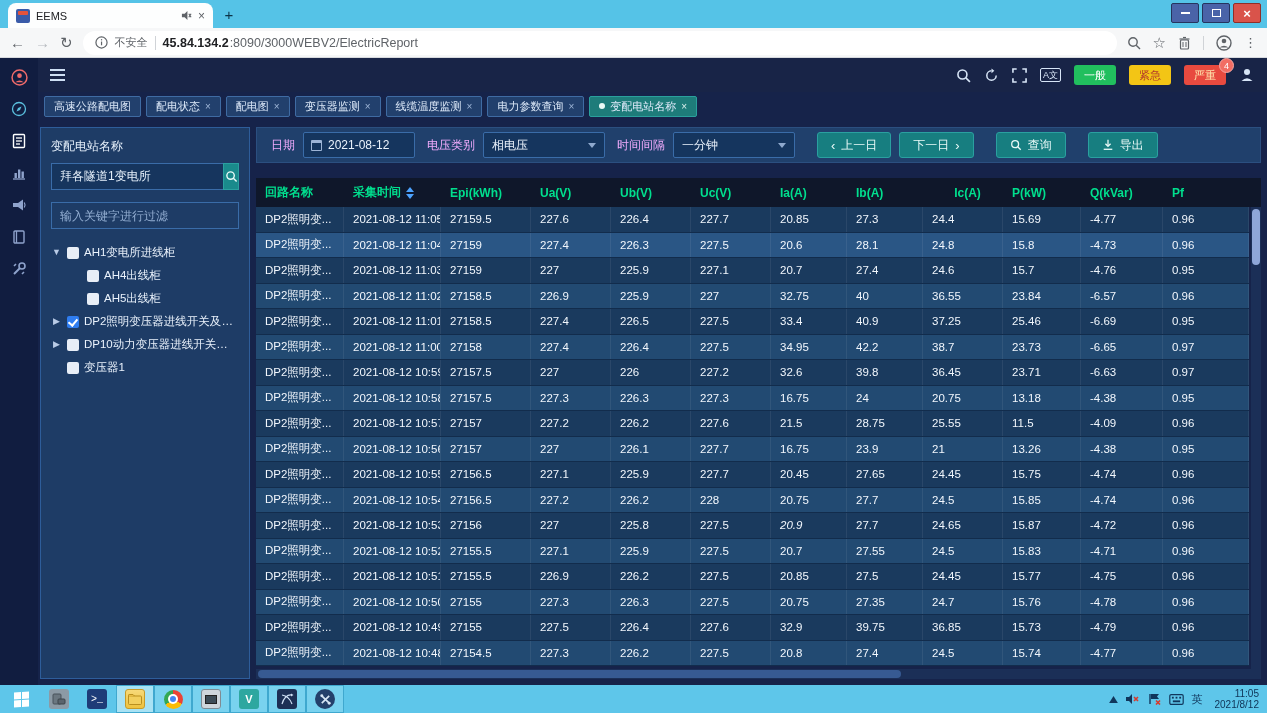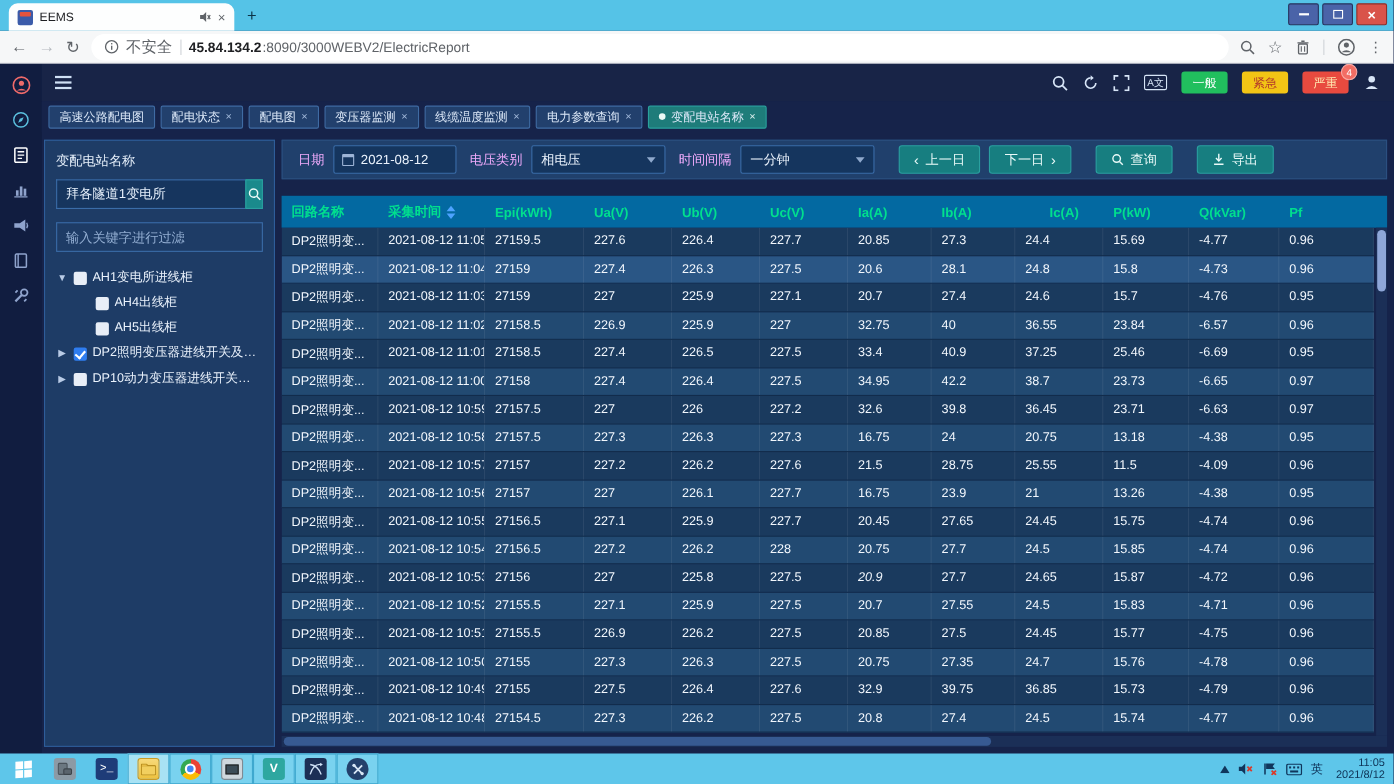--- a/index.html
+++ b/index.html
@@ -21,21 +21,21 @@
   .winbtn { width:28px; height:20px; display:flex; align-items:center; justify-content:center; border:1px solid #26345e; border-radius:2px; background:#4a63a8; }
   .winbtn .bar { width:9px; height:2px; background:#fff; }
   .winbtn .box { width:9px; height:8px; border:1.5px solid #fff; }
   .winbtn.close { background:#d9534a; border-color:#8f2e28; color:#fff; font-size:13px; font-weight:bold; }
 
   
   .urlbar { height:30px; background:#f6f7f8; display:flex; align-items:center; padding:0 10px; gap:10px; border-bottom:1px solid #d8dade;}
   .nav-ic { font-size:15px; color:#5f6368; }
   .nav-ic.dim { color:#b6babf; }
   .urlfield { flex:1; height:24px; background:#ffffff; border-radius:12px; display:flex; align-items:center; padding:0 12px; gap:7px; font-size:12px; }
-  .sec-info { color:#5f6368; font-size:14px; display:flex; align-items:center; gap:5px;text-align:right;}
+  .sec-info { color:#5f6368; font-size:11px; display:flex; align-items:center; gap:5px;text-align:right;}
   .url-divider { width:1px; height:14px; background:#d0d3d7; }
   .url-text { color:#202124; font-size:12.5px; font-weight:bold; }
   .url-suffix { color:#5f6368; font-weight:normal; }
   .urlbar-right { display:flex; align-items:center; gap:12px; }
   svg.ic { display:block; }
 
   
   .app { flex:1; display:flex; background:#16234a; overflow:hidden; }
   .leftstrip { width:38px; background:#111d40; display:flex; flex-direction:column; align-items:center; padding-top:10px; gap:14px; }
   .strip-ic { width:18px; height:18px; display:flex; align-items:center; justify-content:center; color:#8fa3cc; }
@@ -88,21 +88,21 @@
   .f-date { width:112px; height:26px; background:#15355e; border:1px solid #3a6ca8; border-radius:2px; display:flex; align-items:center; gap:6px; padding:0 7px; color:#eaf2fc; font-size:12px; }
   .cal-ic { width:11px; height:11px; border:1.5px solid #9db4d6; border-top-width:3px; border-radius:1px; }
   .f-select { width:122px; height:26px; background:#15355e; border:1px solid #3a6ca8; border-radius:2px; display:flex; align-items:center; padding:0 8px; color:#eaf2fc; font-size:12px; cursor:pointer; }
   .caret-d { margin-left:auto; width:0; height:0; border-left:4px solid transparent; border-right:4px solid transparent; border-top:5px solid #8fa9cd; }
   .t-btn { height:26px; background:#177e80; border:1px solid #2aa0a0; border-radius:3px; color:#eafaf8; font-size:12px; display:flex; align-items:center; gap:6px; padding:0 13px; cursor:pointer; }
   .t-btn .chev { font-size:13px; }
   .gap { width:6px; }
 
   
   .tablewrap { flex:1; position:relative; display:flex; flex-direction:column; min-height:0; }
-  .thead { height:29px; background:#0369a1; display:flex; align-items:center; color:#00df8e; font-size:12px; font-weight:bold; padding-right:12px; }
+  .thead { height:29px; background:#0f172a; display:flex; align-items:center; color:#00df8e; font-size:12px; font-weight:bold; padding-right:12px; }
   .th { padding-left:9px; display:flex; align-items:center; gap:5px; overflow:hidden; white-space:nowrap; }
   .sorter { display:flex; flex-direction:column; gap:2px; }
   .sorter i { width:0; height:0; border-left:4px solid transparent; border-right:4px solid transparent; display:block;}
   .sorter .up { border-bottom:5px solid #4da3ff; }
   .sorter .down { border-top:5px solid #4da3ff; }
   .tbody { flex:1; overflow:hidden; position:relative; padding-right:12px; }
   .trow { height:25.5px; display:flex; align-items:center; color:#f2f7fd; font-size:11.5px; border-bottom:1px solid #122c4c; cursor:default; }
   .trow.a { background:#1a3a5e; } .trow.b { background:#224a72; } .trow.hl { background:#2a5685; }
   .td { padding-left:9px; overflow:hidden; white-space:nowrap; text-overflow:ellipsis; border-right:1px solid rgba(255,255,255,0.07); height:100%; display:flex; align-items:center;}
   .vscroll { position:absolute; right:0; top:29px; bottom:10px; width:10px; background:#1b2f57; }
@@ -368,20 +368,25 @@
               </div>
               <div class="tree-row">
                 <span class="tw">▶</span>
                 <span class="cb checked"></span>
                 <span class="tree-label">DP2照明变压器进线开关及控制室</span>
               </div>
               <div class="tree-row">
                 <span class="tw">▶</span>
                 <span class="cb"></span>
                 <span class="tree-label">DP10动力变压器进线开关及控制室</span>
+              </div>
+              <div class="tree-row">
+                <span class="tw"></span>
+                <span class="cb"></span>
+                <span class="tree-label">变压器1</span>
               </div>
             </div>
         </div>
 
         <div class="main">
 
           <div class="filterbar">
             <span class="f-label">日期</span>
             <div class="f-date">
               <span class="cal-ic"></span>

